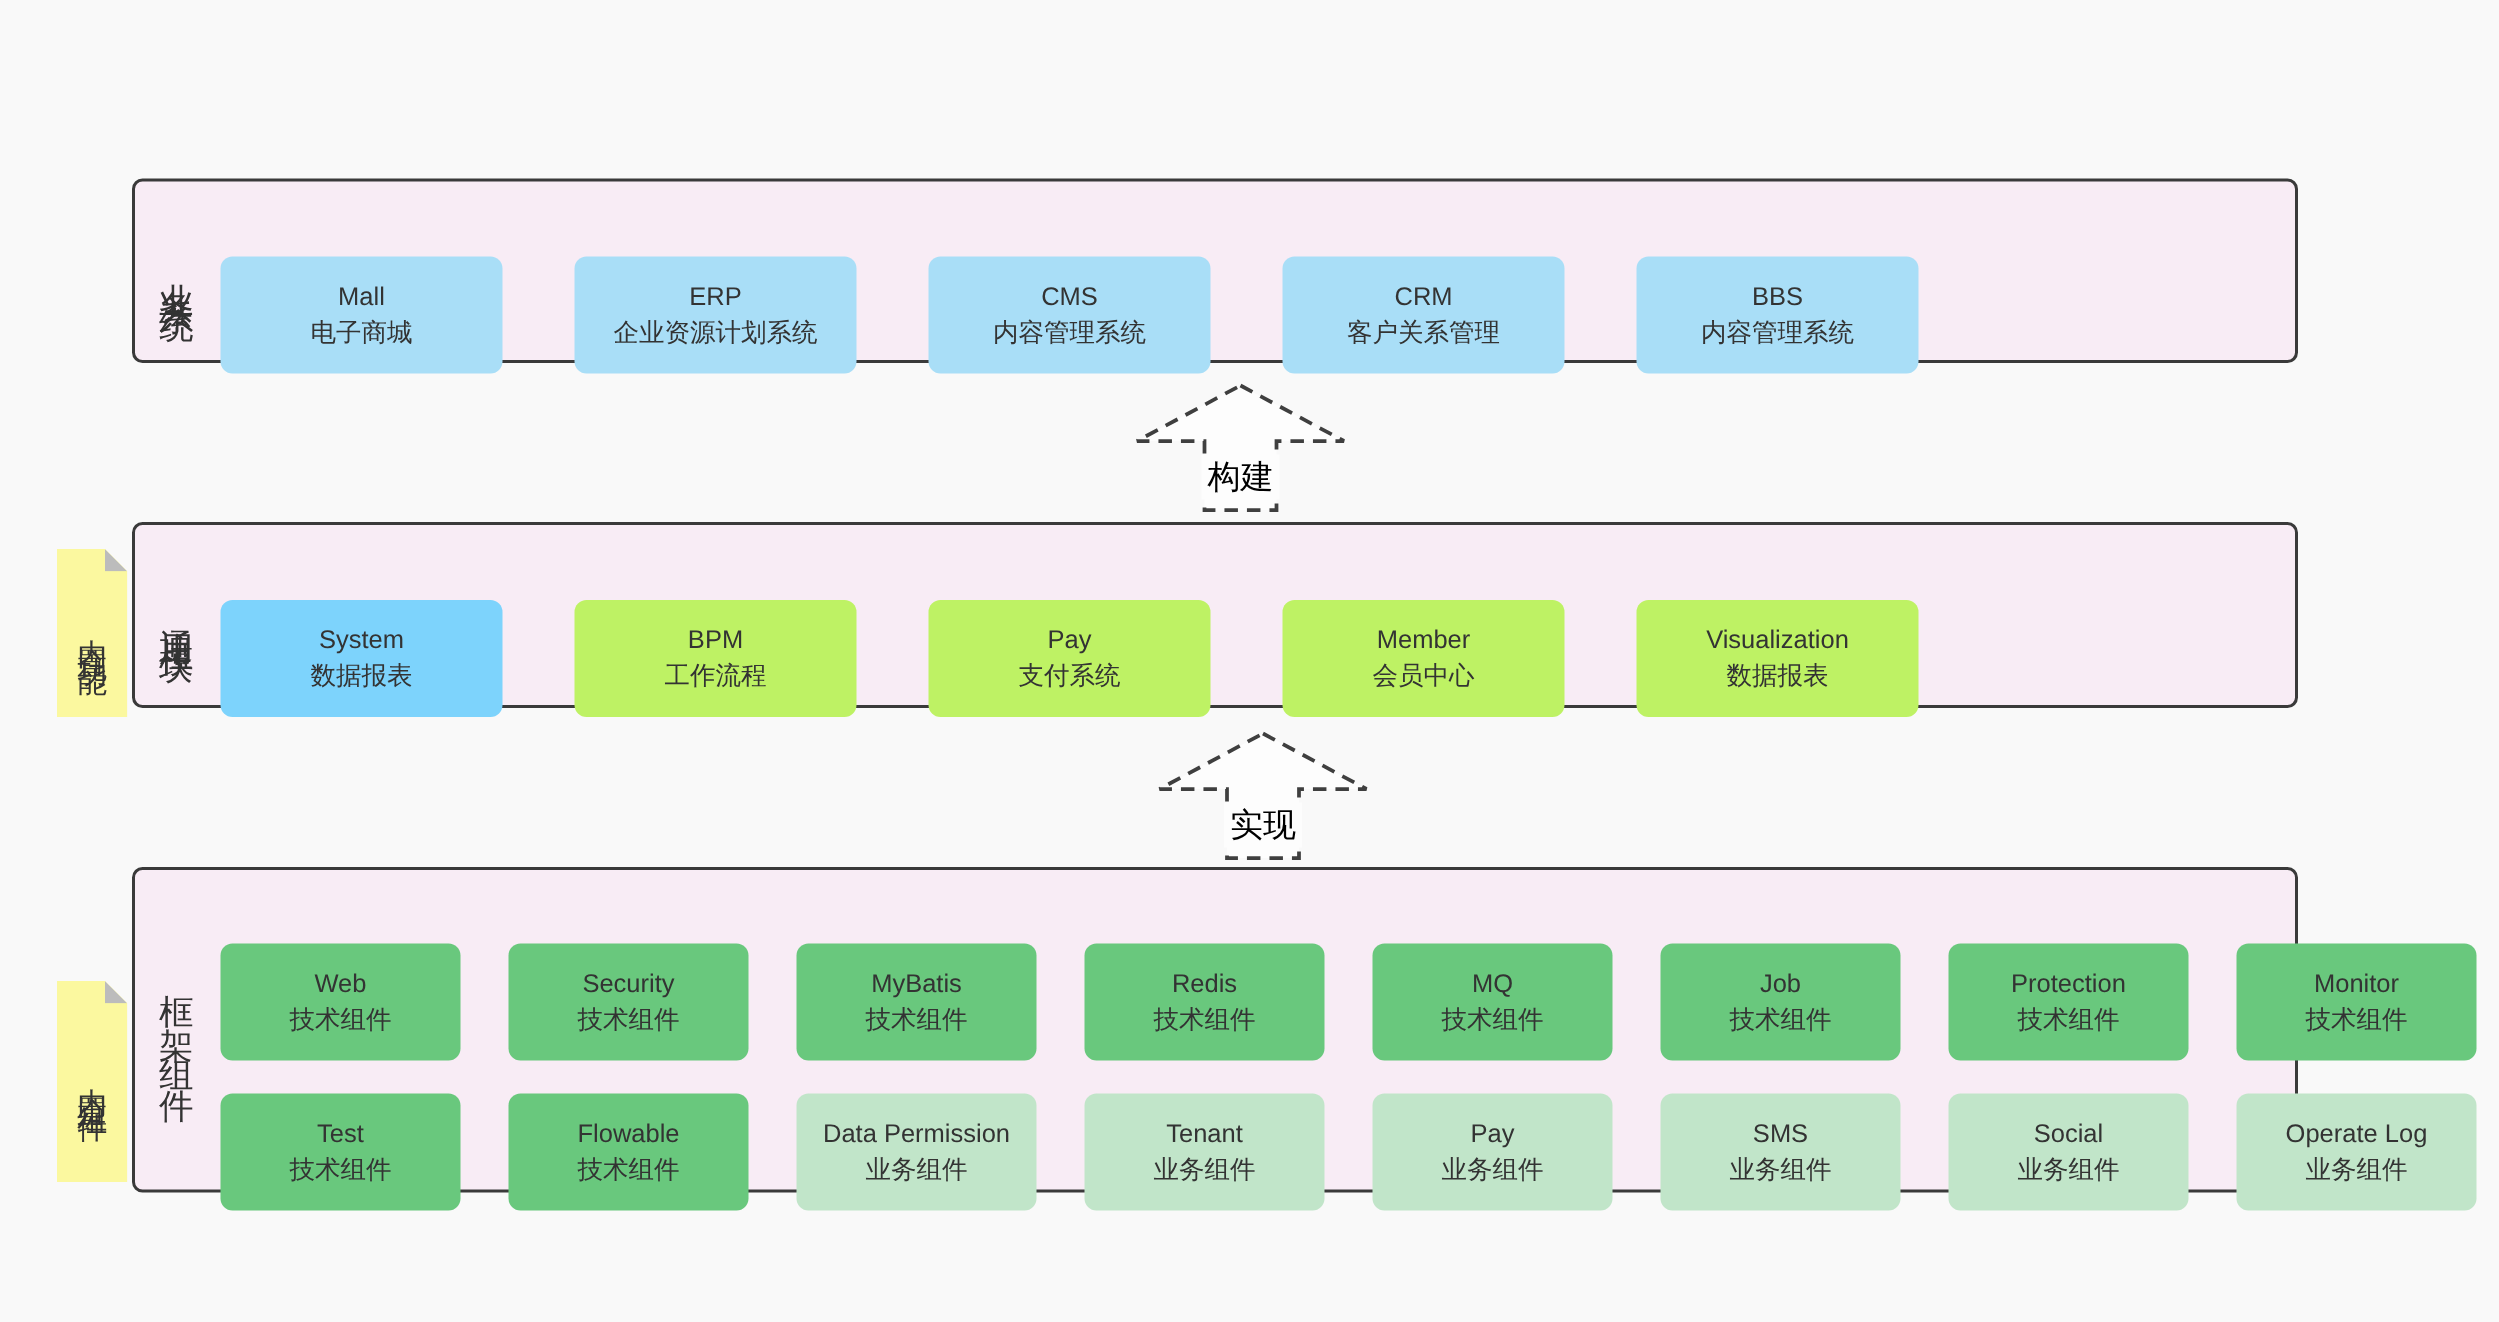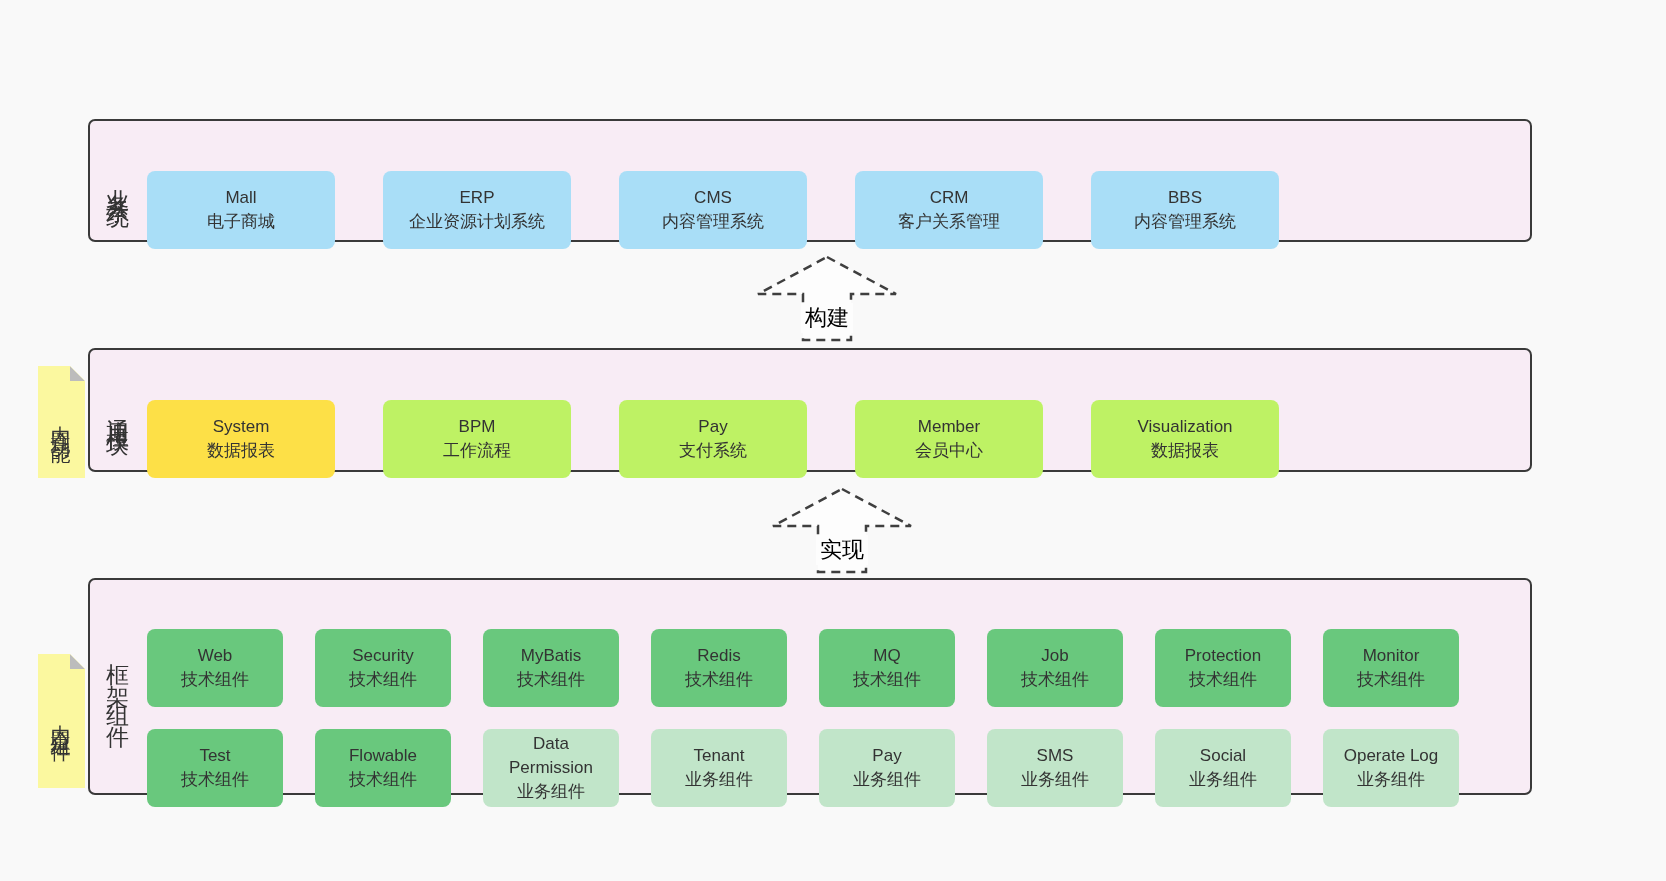--- a/index.html
+++ b/index.html
@@ -53,24 +53,24 @@
     flex-direction: column;
     align-items: center;
     justify-content: center;
     text-align: center;
     font-size: 17px;
     line-height: 24px;
     padding: 0 6px;
     margin-top: 27px;
   }
   .row-wide .box { width: 188px; }
-  .row-a .box, .row-b .box { width: 136px; }
+  .row-a .box, .row-b .box { width: 160px; }
 
   .v-blue        { background: #a9def7; }
-  .v-red         { background: #fde047; }
+  .v-red         { background: #7dd3fc; }
   .v-pink        { background: #bef264; }
   .v-green       { background: #69c87d; }
   .v-green-light { background: #c1e5c9; }
 
   .note {
     position: absolute;
     left: 38px;
     width: 47px;
     background: #fbf89f;
     display: flex;

